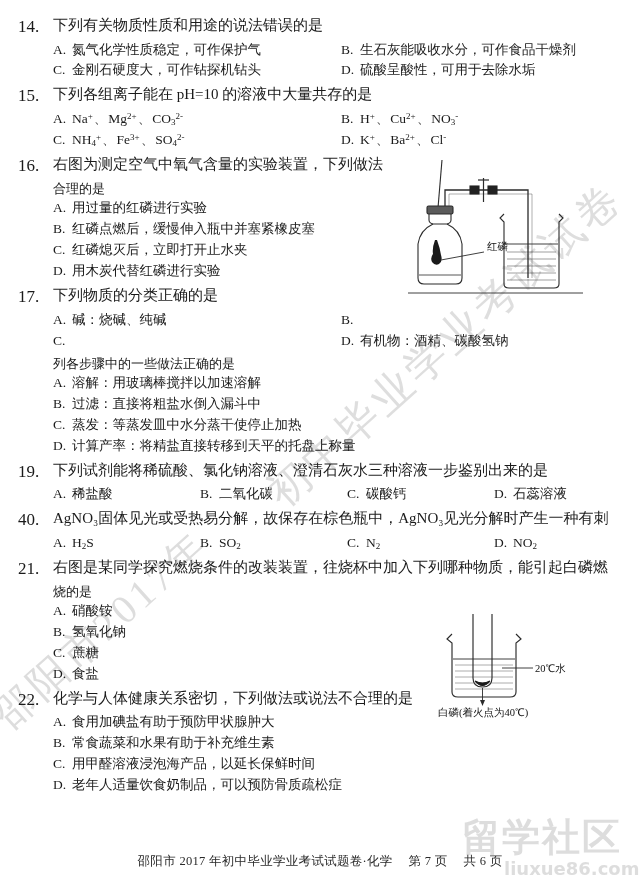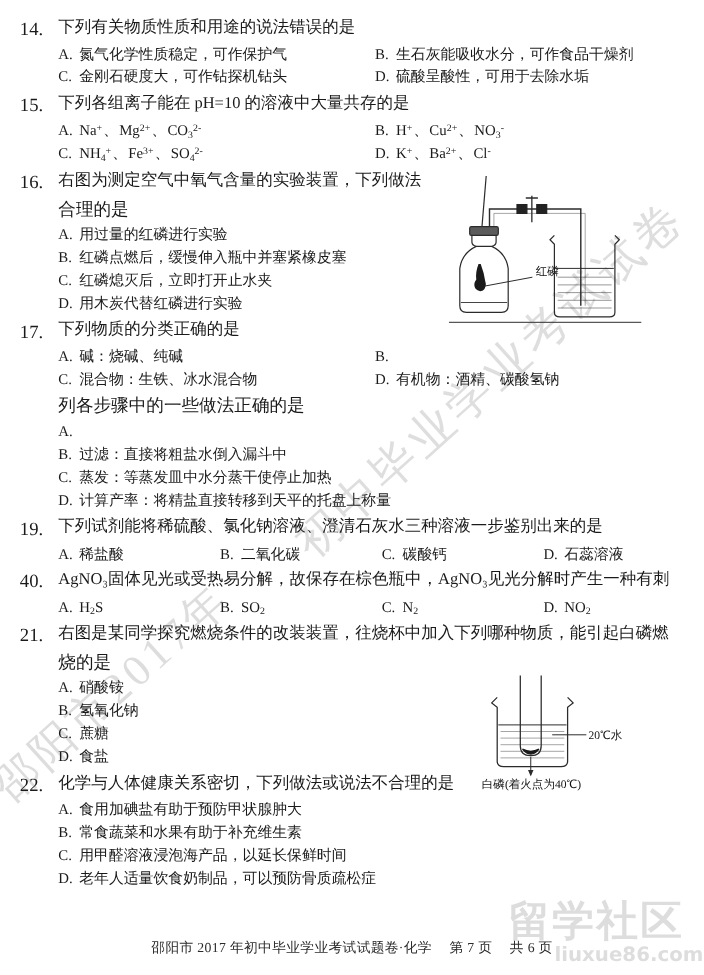--- a/index.html
+++ b/index.html
@@ -49,21 +49,21 @@
     padding-right: 5px;
     letter-spacing: 0px;
   }
   .q-stem {
     font-size: 15px;
     line-height: 1.52;
     flex: 1;
   }
   .q-stem-cont {
     margin-left: 35px;
-    font-size: 16px;
+    font-size: 13px;
     line-height: 1.52;
   }
 
   
   .opts {
     margin-left: 35px;
   }
   .opt-row {
     display: flex;
     line-height: 1.55;
@@ -280,35 +280,35 @@
             <span class="opt-letter">A.</span>
             <span class="opt-text">碱：烧碱、纯碱</span>
           </span>
           <span class="opt">
             <span class="opt-letter">B.</span>
           </span>
         </div>
         <div class="opt-row">
           <span class="opt">
             <span class="opt-letter">C.</span>
-            <span class="opt-text">混合物：生铁、冰水混合物</span>
           </span>
           <span class="opt">
             <span class="opt-letter">D.</span>
             <span class="opt-text">有机物：酒精、碳酸氢钠</span>
           </span>
         </div>
       </div>
     </div>
 
     <div class="question">
       <div class="q-stem-cont">列各步骤中的一些做法正确的是</div>
       <div class="opts opts-1col">
         <div class="opt">
           <span class="opt-letter">A.</span>
+          <span class="opt-text">溶解：用玻璃棒搅拌以加速溶解</span>
         </div>
         <div class="opt">
           <span class="opt-letter">B.</span>
           <span class="opt-text">过滤：直接将粗盐水倒入漏斗中</span>
         </div>
         <div class="opt">
           <span class="opt-letter">C.</span>
           <span class="opt-text">蒸发：等蒸发皿中水分蒸干使停止加热</span>
         </div>
         <div class="opt">

